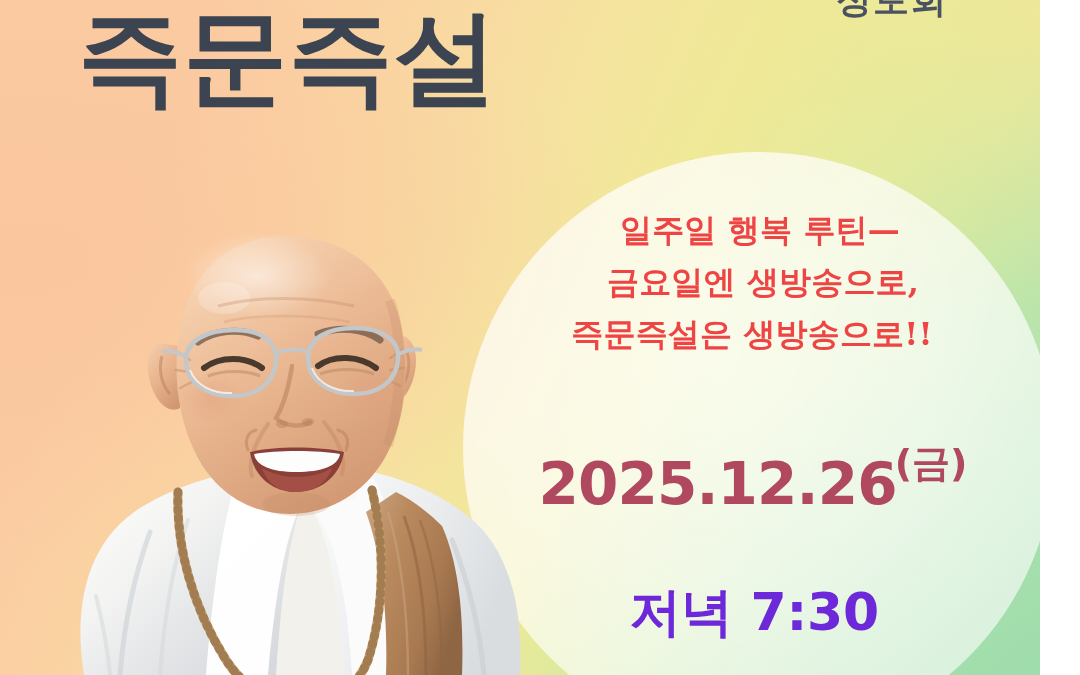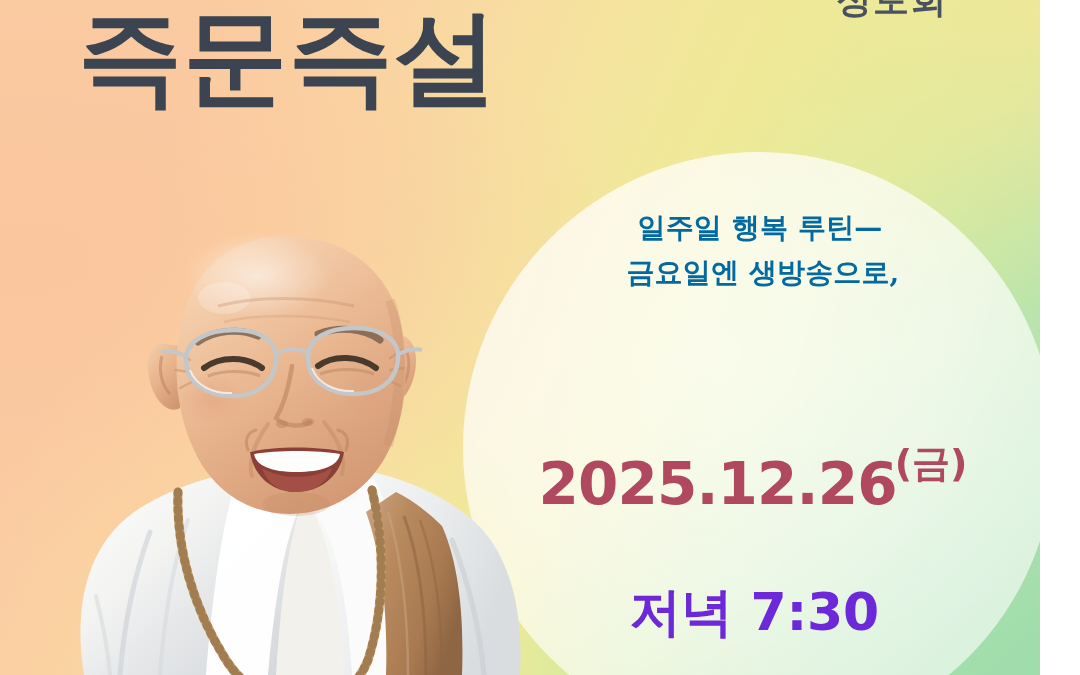--- a/index.html
+++ b/index.html
@@ -93,23 +93,23 @@
 
   
   .slogan {
     position:absolute;
     left:470px;
     top:205px;
     width:580px;
     text-align:center;
     font-family:"DejaVu Serif","Liberation Serif",serif;
     font-weight:700;
-    font-size:28px;
+    font-size:32px;
     line-height:1.62;
-    color:#0369a1;
+    color:#ef4444;
     letter-spacing:.005em;
   }
   .slogan .ln { display:block; white-space:nowrap; }
   .slogan .ln-2 { margin-left:6px; }
   .slogan .ln-3 { margin-left:-16px; }
 
   
   .date-row {
     position:absolute;
     left:440px;
@@ -332,20 +332,21 @@
     </svg>
   </div>
 
   <div class="org">정토회</div>
 
   <h1 class="title">즉문즉설</h1>
 
   <div class="slogan">
     <span class="ln ln-1">일주일 행복 루틴—</span>
     <span class="ln ln-2">금요일엔 생방송으로,</span>
+    <span class="ln ln-3">즉문즉설은 생방송으로!!</span>
   </div>
 
   <div class="date-row">
     <span class="date-main">2025.12.26</span><span class="date-day">(금)</span>
   </div>
 
   <div class="time-row">저녁 7:30</div>
 
 </div>
 

